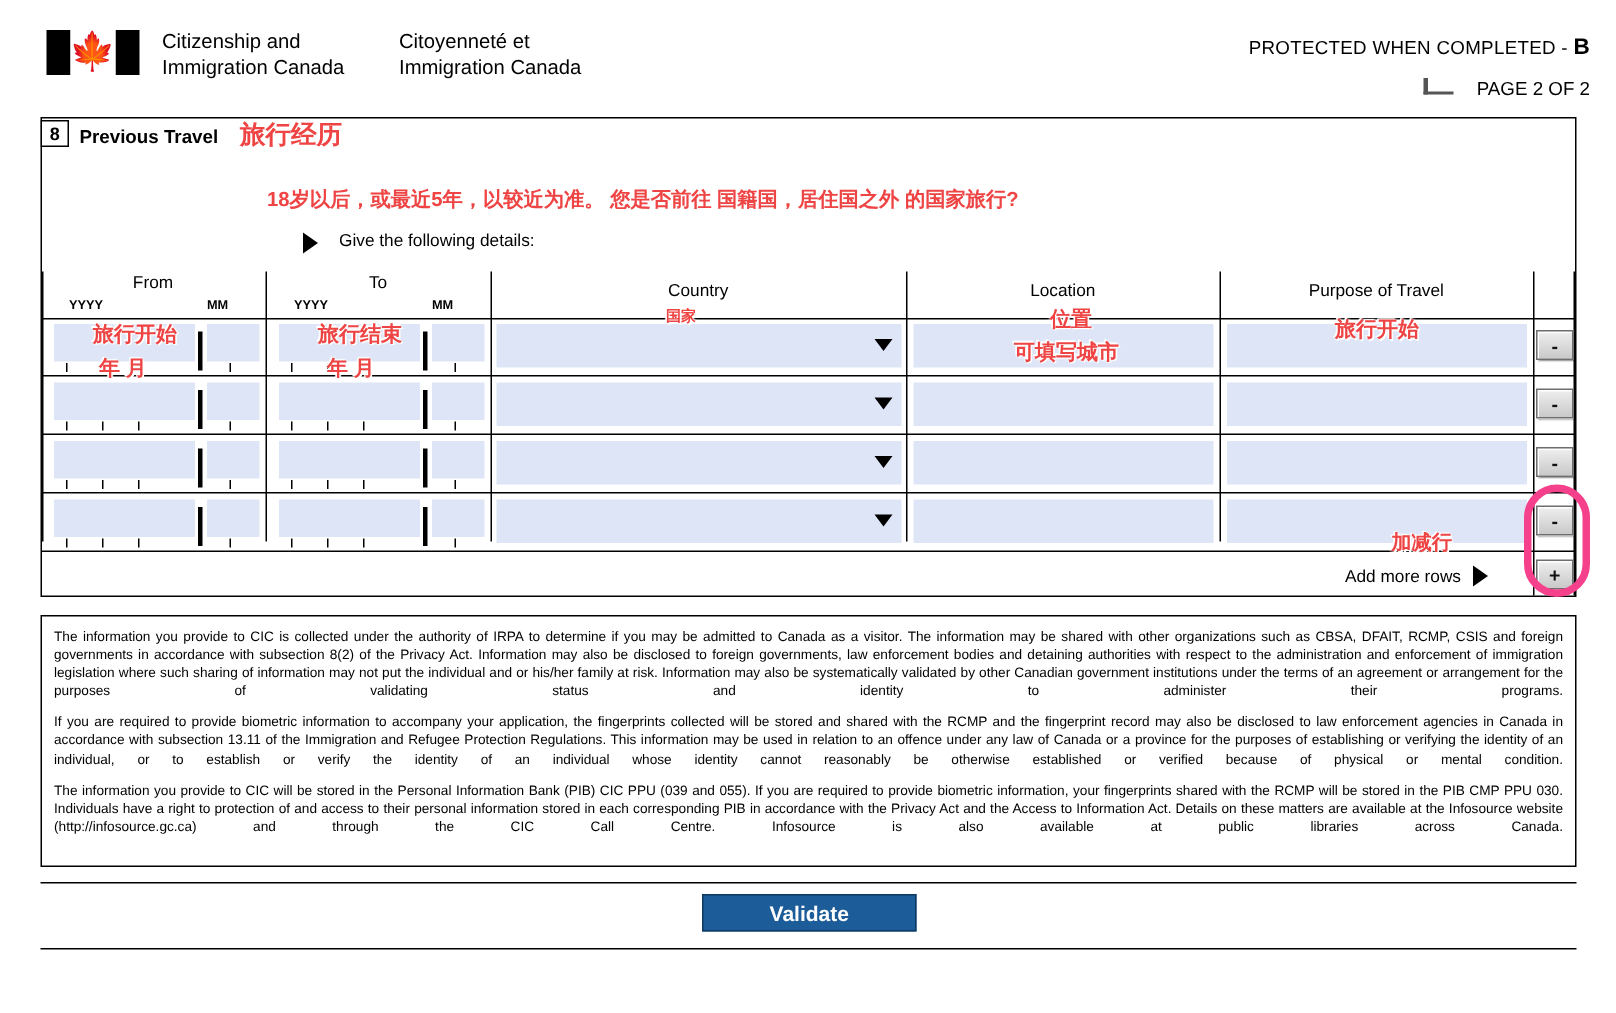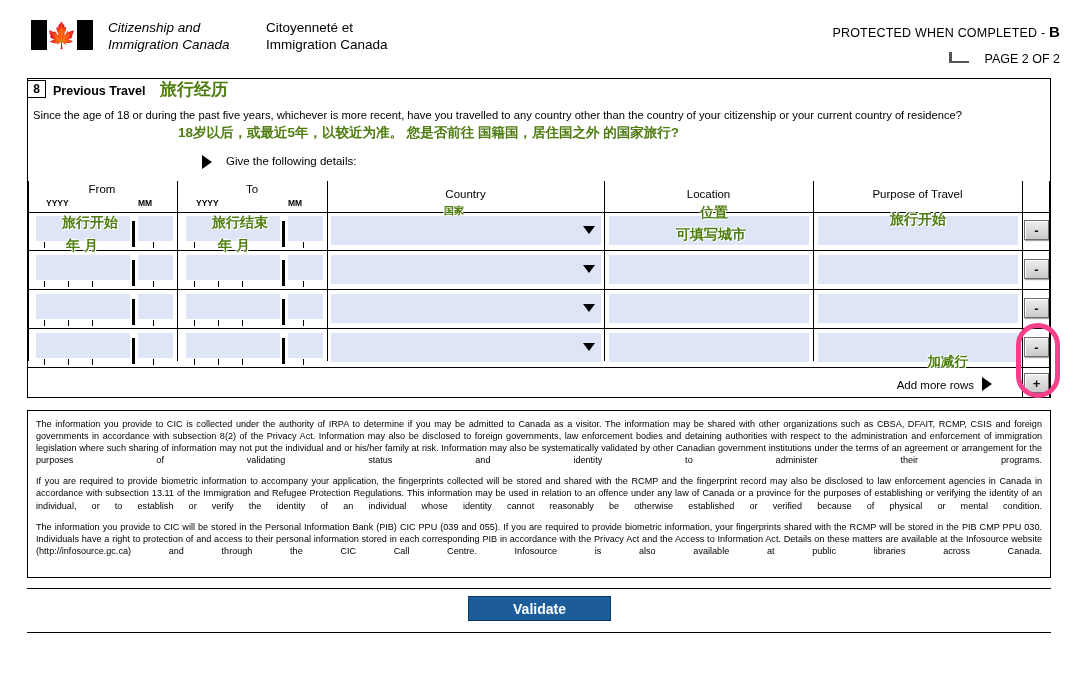--- a/index.html
+++ b/index.html
@@ -14,39 +14,39 @@
   .page{position:relative;width:1077px;height:675px;}
 
   
   .header{position:absolute;left:0;top:0;width:1077px;height:62px;}
   .flag{position:absolute;left:31px;top:20px;width:62px;height:30px;
         display:flex;align-items:stretch;}
   .flag .bar{width:16px;background:#000;}
   .flag .mid{flex:1;background:#fff;position:relative;}
   .flag .leaf{position:absolute;left:50%;top:50%;transform:translate(-50%,-50%);
         font-size:25px;line-height:25px;color:#000;}
-  .dept-en{position:absolute;left:108px;top:19px;font-size:13.5px;line-height:17px;font-style:italic;}
+  .dept-en{position:absolute;left:108px;top:19px;font-size:13.5px;line-height:17px;}
   .dept-fr{position:absolute;left:266px;top:19px;font-size:13.5px;line-height:17px;}
   .protected{position:absolute;right:17px;top:23px;font-size:12.5px;letter-spacing:.2px;white-space:nowrap;}
   .protected b{font-size:15px;}
   .pageno{position:absolute;right:17px;top:52px;font-size:12.5px;white-space:nowrap;}
   .corner-mark{position:absolute;right:106px;top:52px;width:22px;height:13px;}
   .corner-mark i{position:absolute;background:#555;}
   .corner-mark .v{left:0;top:0;width:2.5px;height:11px;}
   .corner-mark .h{left:0;top:8.5px;width:20px;height:2.5px;}
 
   
   .frame{position:absolute;left:27px;top:78px;width:1024px;height:320px;
          border:1px solid #000;border-top:1px solid #000;box-sizing:border-box;background:#fff;}
 
   .sect-num{position:absolute;left:27px;top:80px;width:19px;height:18px;
             border:1px solid #000;box-sizing:border-box;background:#fff;
             font-size:12px;font-weight:bold;display:flex;align-items:center;justify-content:center;}
   .sect-title{position:absolute;left:53px;top:84px;font-size:12.5px;font-weight:bold;}
-  .cn{color:#4d7c0f;font-weight:bold;
+  .cn{color:#ef4444;font-weight:bold;
       text-shadow:0 0 2px #fff,0 0 2px #fff,1px 1px 0 #fff,-1px -1px 0 #fff;}
   .sect-title-cn{position:absolute;left:160px;top:78px;font-size:17px;}
 
   .question{position:absolute;left:33px;top:108px;width:1015px;font-size:11.2px;line-height:14px;}
   .question-cn{position:absolute;left:178px;top:124px;font-size:13.5px;white-space:nowrap;}
 
   
   .ynbox{position:absolute;left:46px;top:148px;width:147px;height:29px;
          border:3px solid #e01b1b;box-sizing:border-box;background:#fff;}
   .cb{position:absolute;width:18px;height:17px;border:1px solid #8a8a8a;
@@ -137,21 +137,20 @@
         <i class="h"></i>
     </div>
     <div class="pageno">PAGE 2 OF 2</div>
   </div>
 
   <div class="frame"></div>
   <div class="sect-num">8</div>
   <div class="sect-title">Previous Travel</div>
   <div class="sect-title-cn cn">旅行经历</div>
 
-  <div class="question">Since the age of 18 or during the past five years, whichever is more recent, have you travelled to any country other than the country of your citizenship or your current country of residence?</div>
   <div class="question-cn cn">18岁以后，或最近5年，以较近为准。 您是否前往 国籍国，居住国之外 的国家旅行?</div>
 
   <div class="arrow-blk"></div>
   <div class="give-details">Give the following details:</div>
 
   <div class="tbl">
 
     <div class="hdr-row">
       <div class="th" style="left:0;width:148px;">
         <div class="main">From</div>

